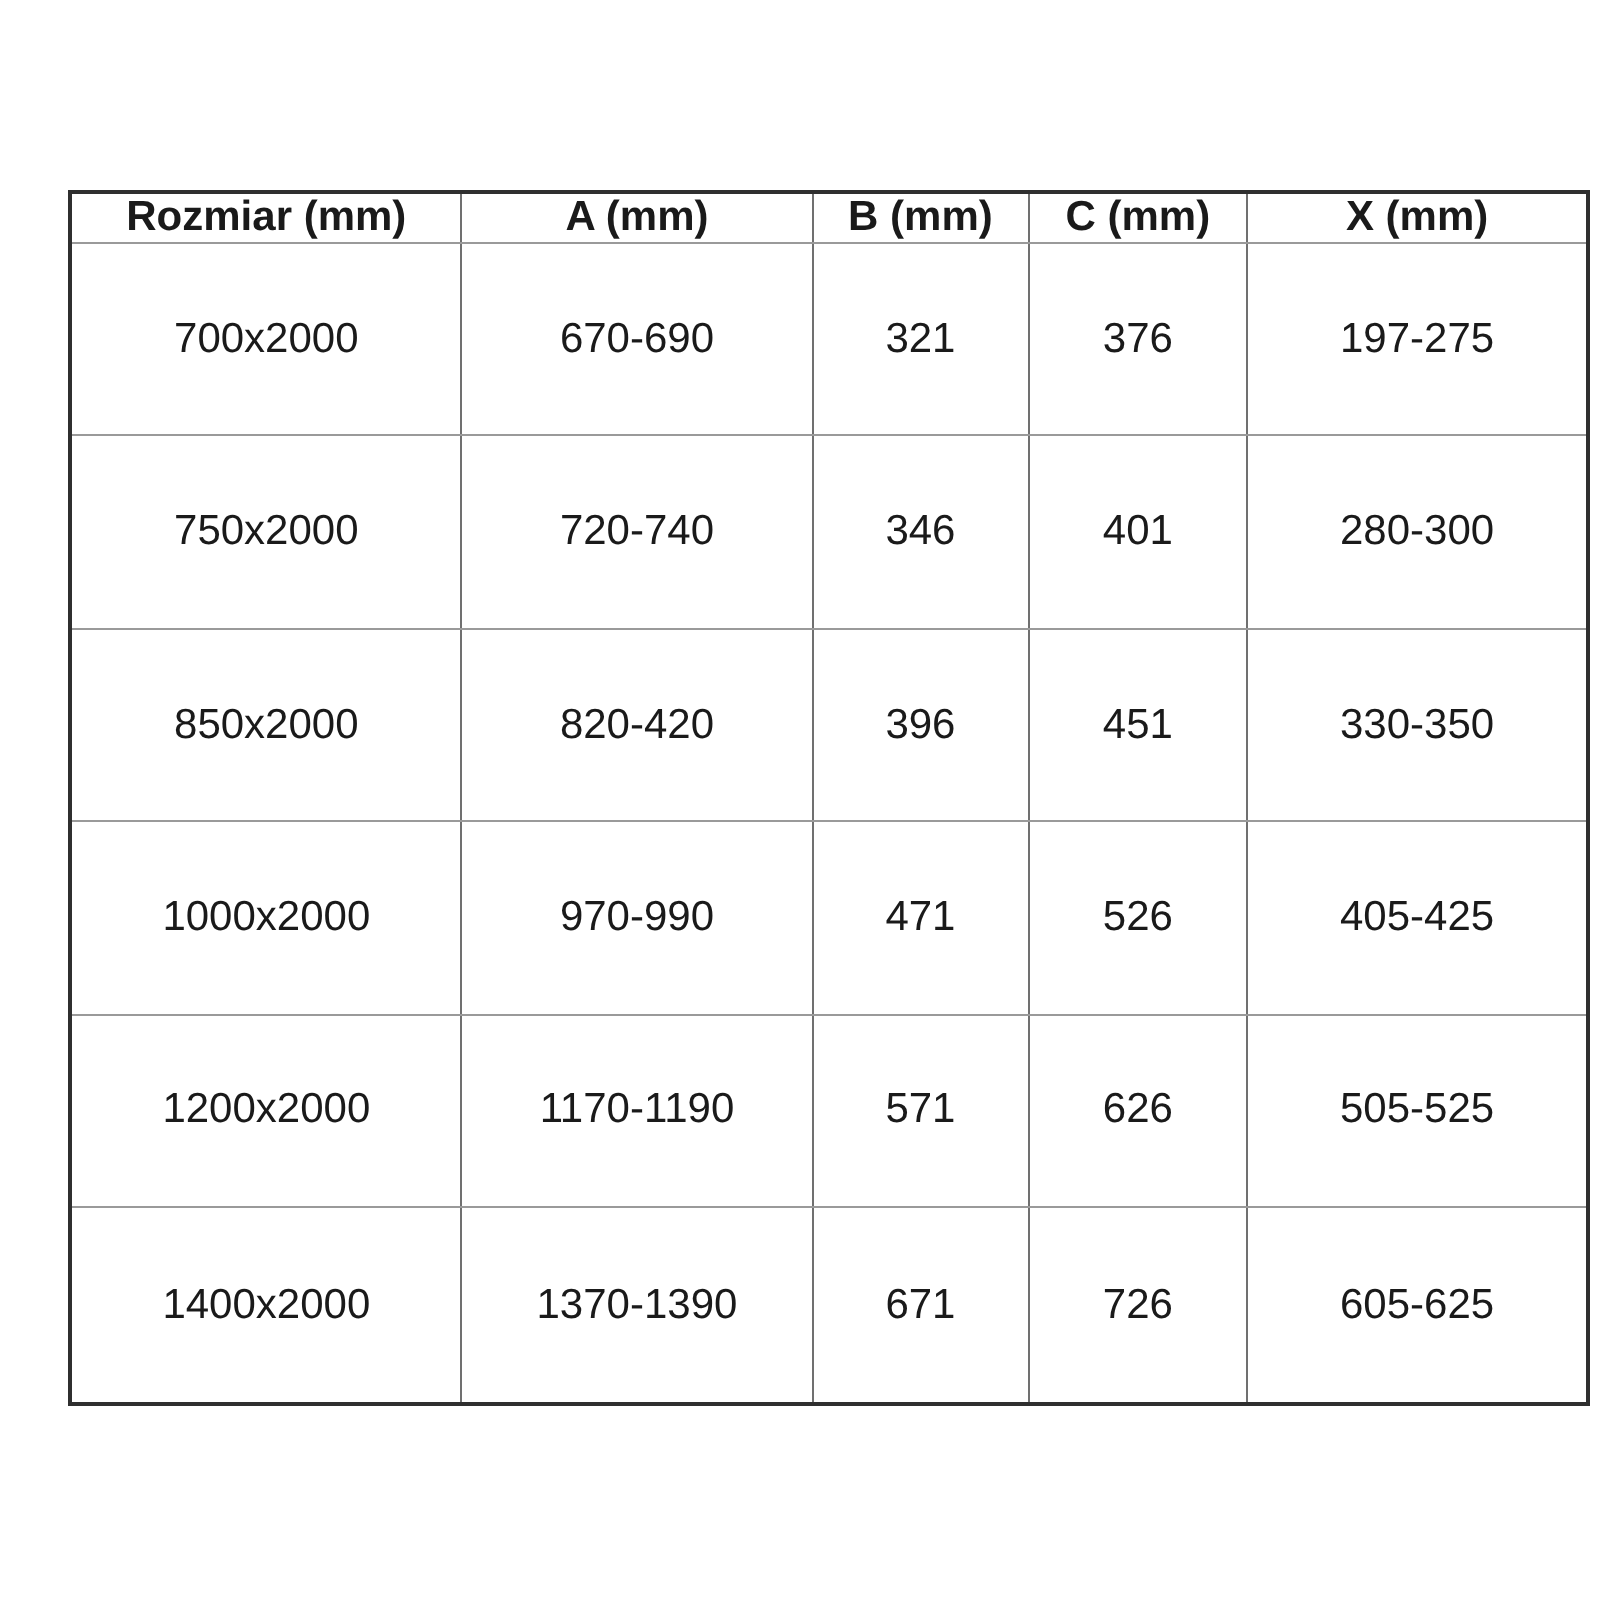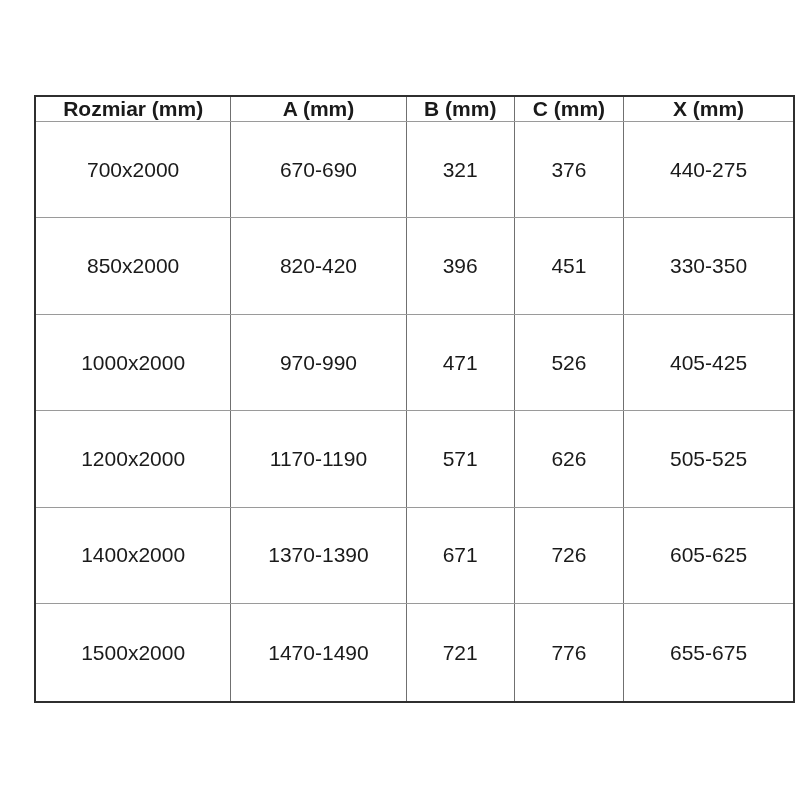--- a/index.html
+++ b/index.html
@@ -79,21 +79,28 @@
         <th>C (mm)</th>
         <th>X (mm)</th>
       </tr>
     </thead>
     <tbody id="table-body">
         <tr>
           <td>700x2000</td>
           <td>670-690</td>
           <td>321</td>
           <td>376</td>
-          <td>440-275</td>
+          <td>197-275</td>
+        </tr>
+        <tr>
+          <td>750x2000</td>
+          <td>720-740</td>
+          <td>346</td>
+          <td>401</td>
+          <td>280-300</td>
         </tr>
         <tr>
           <td>850x2000</td>
           <td>820-420</td>
           <td>396</td>
           <td>451</td>
           <td>330-350</td>
         </tr>
         <tr>
           <td>1000x2000</td>
@@ -109,22 +116,15 @@
           <td>626</td>
           <td>505-525</td>
         </tr>
         <tr>
           <td>1400x2000</td>
           <td>1370-1390</td>
           <td>671</td>
           <td>726</td>
           <td>605-625</td>
         </tr>
-        <tr>
-          <td>1500x2000</td>
-          <td>1470-1490</td>
-          <td>721</td>
-          <td>776</td>
-          <td>655-675</td>
-        </tr>
       </tbody>
   </table>
 </div>
 
 </body></html>

